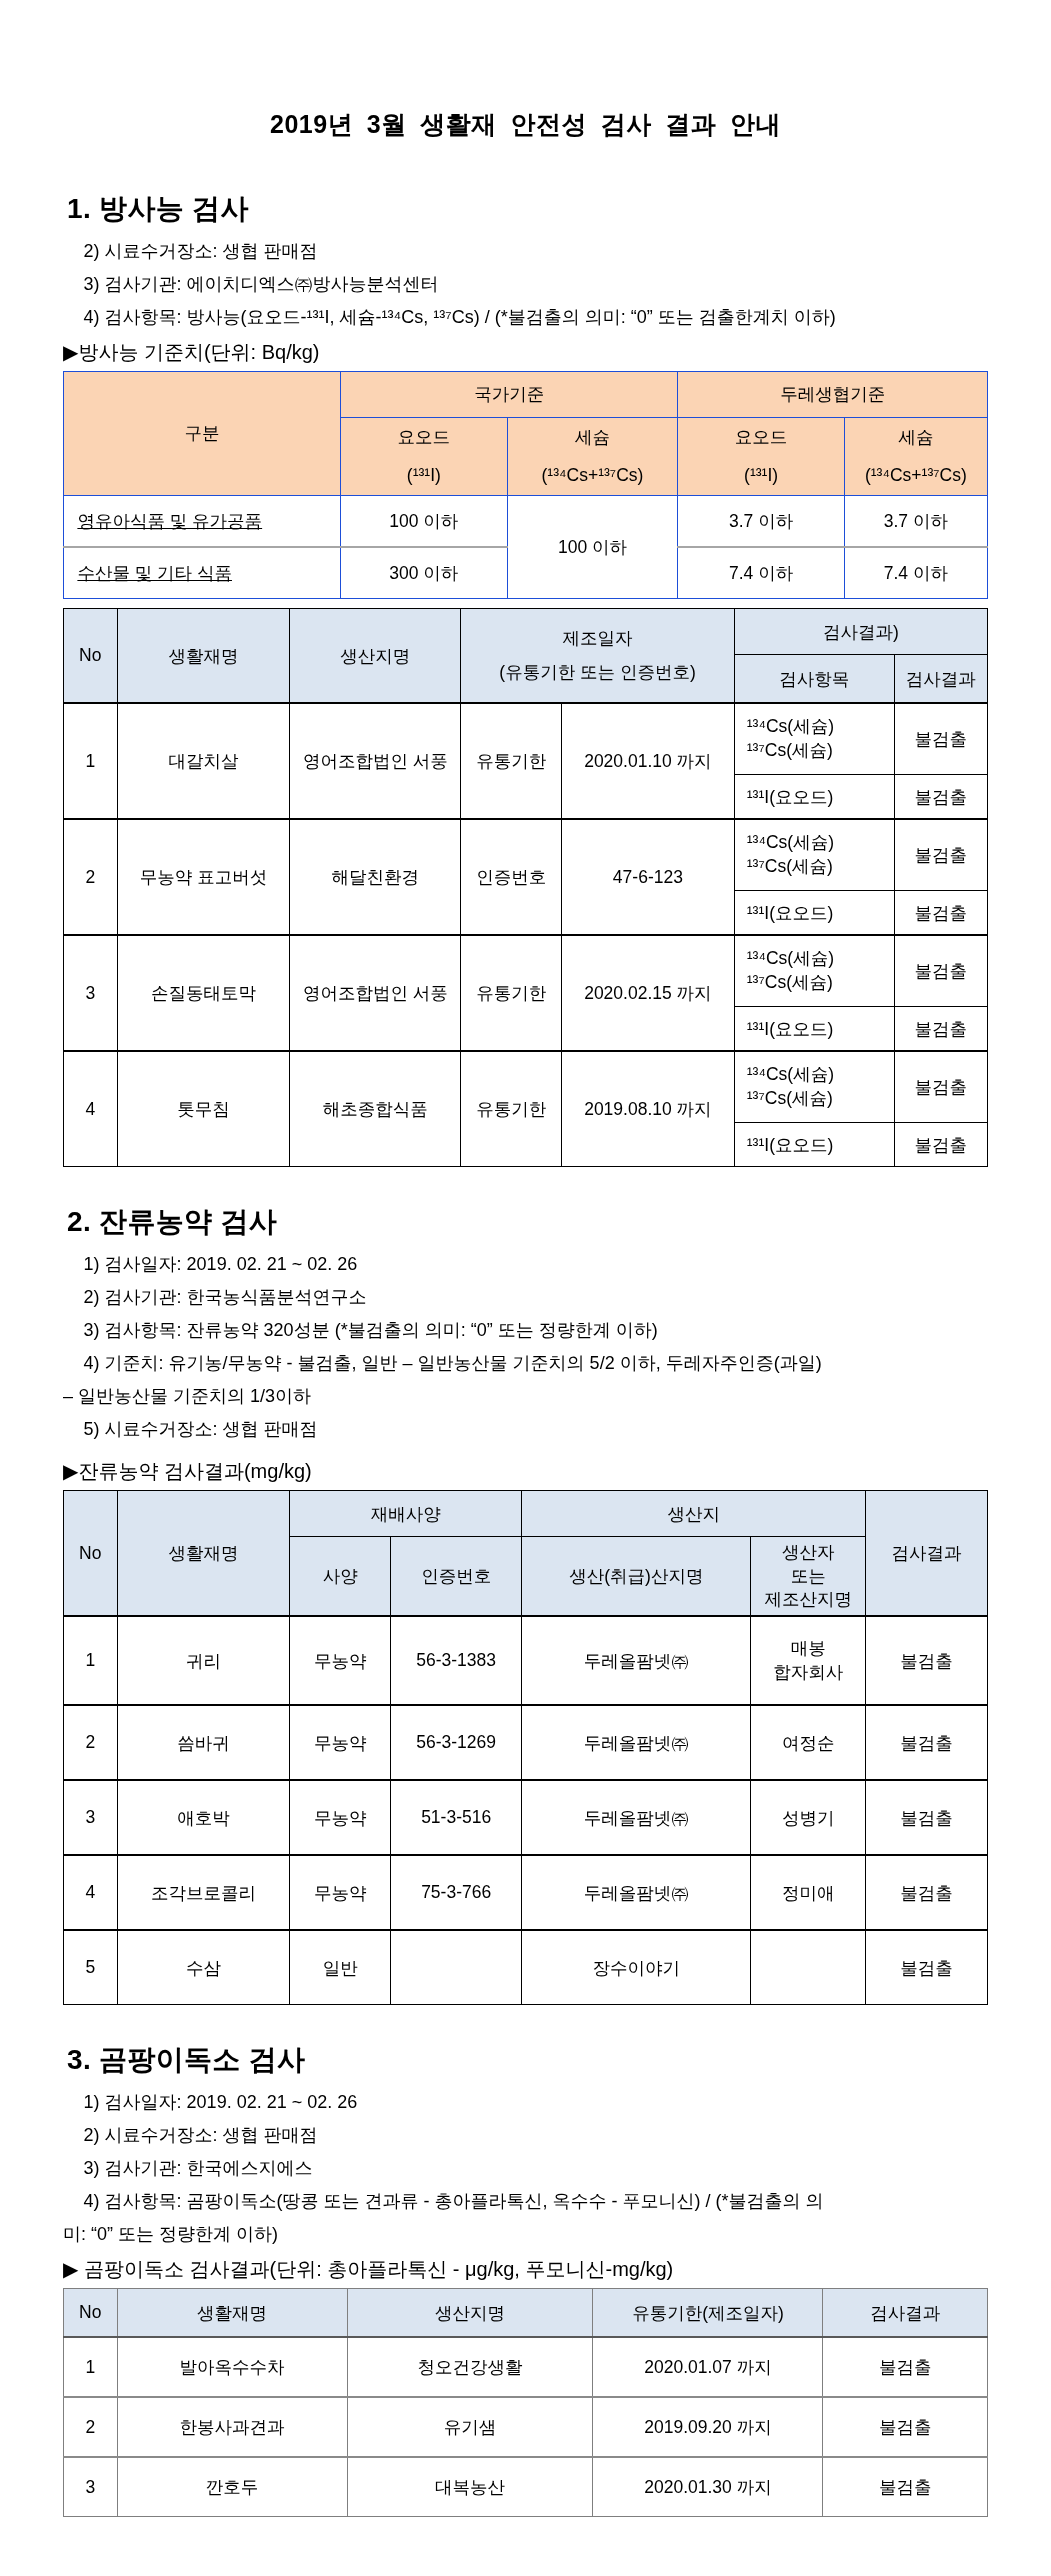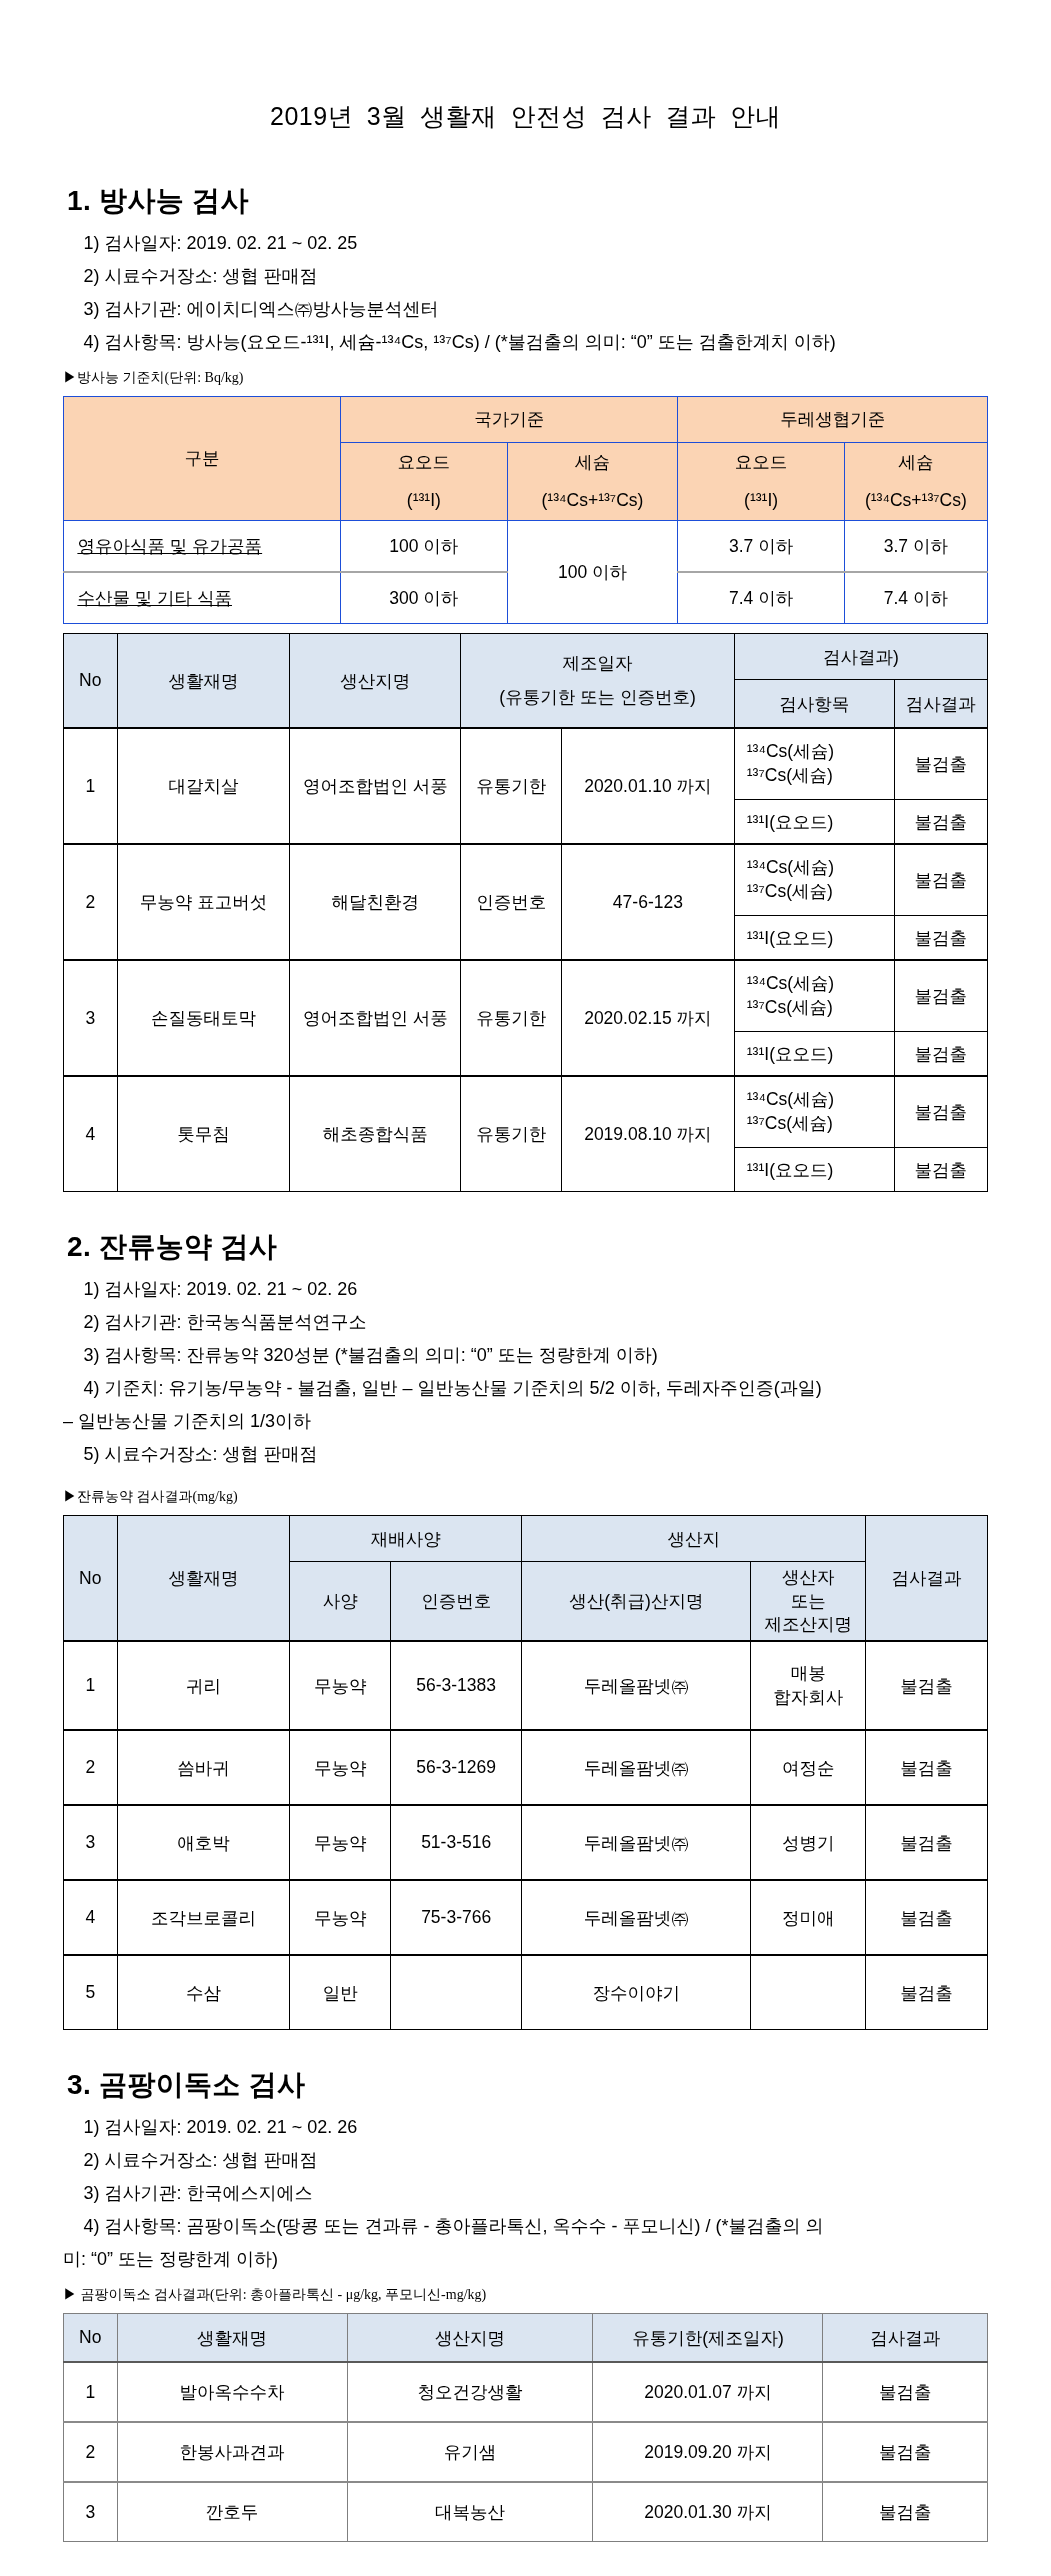--- a/index.html
+++ b/index.html
@@ -3,28 +3,28 @@
 <meta charset="utf-8">
 <style>
   html,body{margin:0;padding:0;}
   body{
     width:1051px;height:3458px;overflow:hidden;background:#ffffff;color:#000;
     font-family:"Liberation Sans","DejaVu Sans",sans-serif;
     -webkit-font-smoothing:antialiased;
   }
   .page{padding:0 63px;}
   .title{
-    margin:4px;padding-top:96px;font-size:25px;font-weight:normal;text-align:center;
+    margin:12px;padding-top:96px;font-size:25px;font-weight:bold;text-align:center;
     letter-spacing:0.5px;word-spacing:6.2px;
   }
   .sec{margin:36px 0 0 4.1px;font-size:28px;font-weight:bold;letter-spacing:0.3px;}
   .sec.first{margin-top:49px;}
   .item{margin:14px 0 0 0;padding-left:20.6px;font-size:18px;line-height:19px;}
   .item.cont{padding-left:0;}
-  .caption{margin:15.5px 0 0 0;font-size:14px;line-height:19px;font-family:Liberation Serif, serif;}
+  .caption{margin:15.5px 0 0 0;font-size:20px;line-height:19px;}
   .caption.sp{margin-top:23px;}
   table{border-collapse:collapse;table-layout:fixed;width:100%;margin-top:9.3px;font-size:17.5px;}
   th,td{font-weight:normal;text-align:center;vertical-align:middle;padding:0 3.1px;
         overflow:hidden;}
   .preline{white-space:pre-line;line-height:1.35;}
 
   
   .t-std{border:1px solid #7f7f7f;}
   .t-std th,.t-std td{border:1px solid #1d4ed8;}
   .t-std th{background:#fbd4b4;}
@@ -66,21 +66,20 @@
 </style>
 </head>
 <body>
 
 <div class="page">
 
   <h1 class="title">2019년 3월 생활재 안전성 검사 결과 안내</h1>
 
   <section>
     <h2 class="sec first">1. 방사능 검사</h2>
-    <p class="item">1) 검사일자: 2019. 02. 21 ~ 02. 25</p>
     <p class="item">2) 시료수거장소: 생협 판매점</p>
     <p class="item">3) 검사기관: 에이치디엑스㈜방사능분석센터</p>
     <p class="item">4) 검사항목: 방사능(요오드-¹³¹I, 세슘-¹³⁴Cs, ¹³⁷Cs) / (*불검출의 의미: “0” 또는 검출한계치 이하)</p>
 
     <p class="caption">▶방사능 기준치(단위: Bq/kg)</p>
 
     <table class="t-std">
       <colgroup>
         <col style="width:30%">
           <col style="width:18%">

